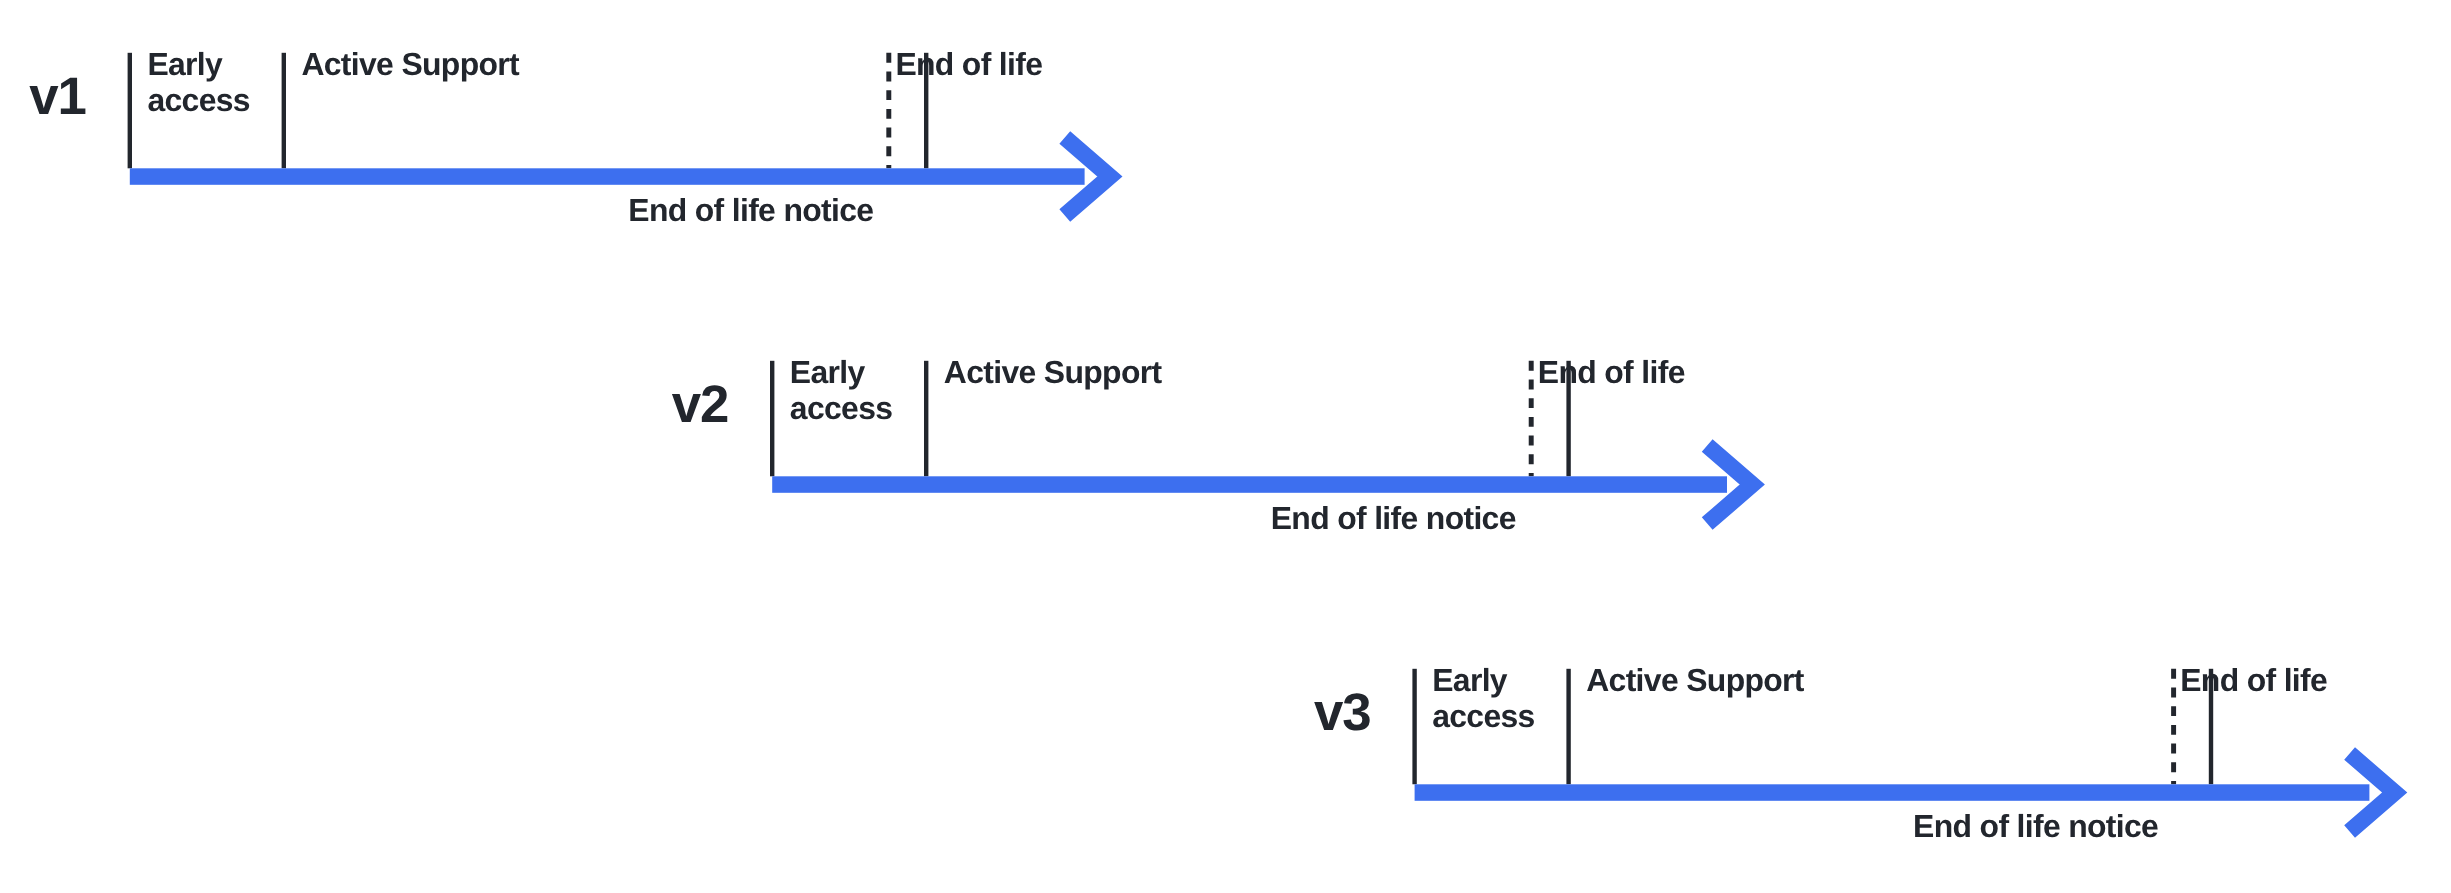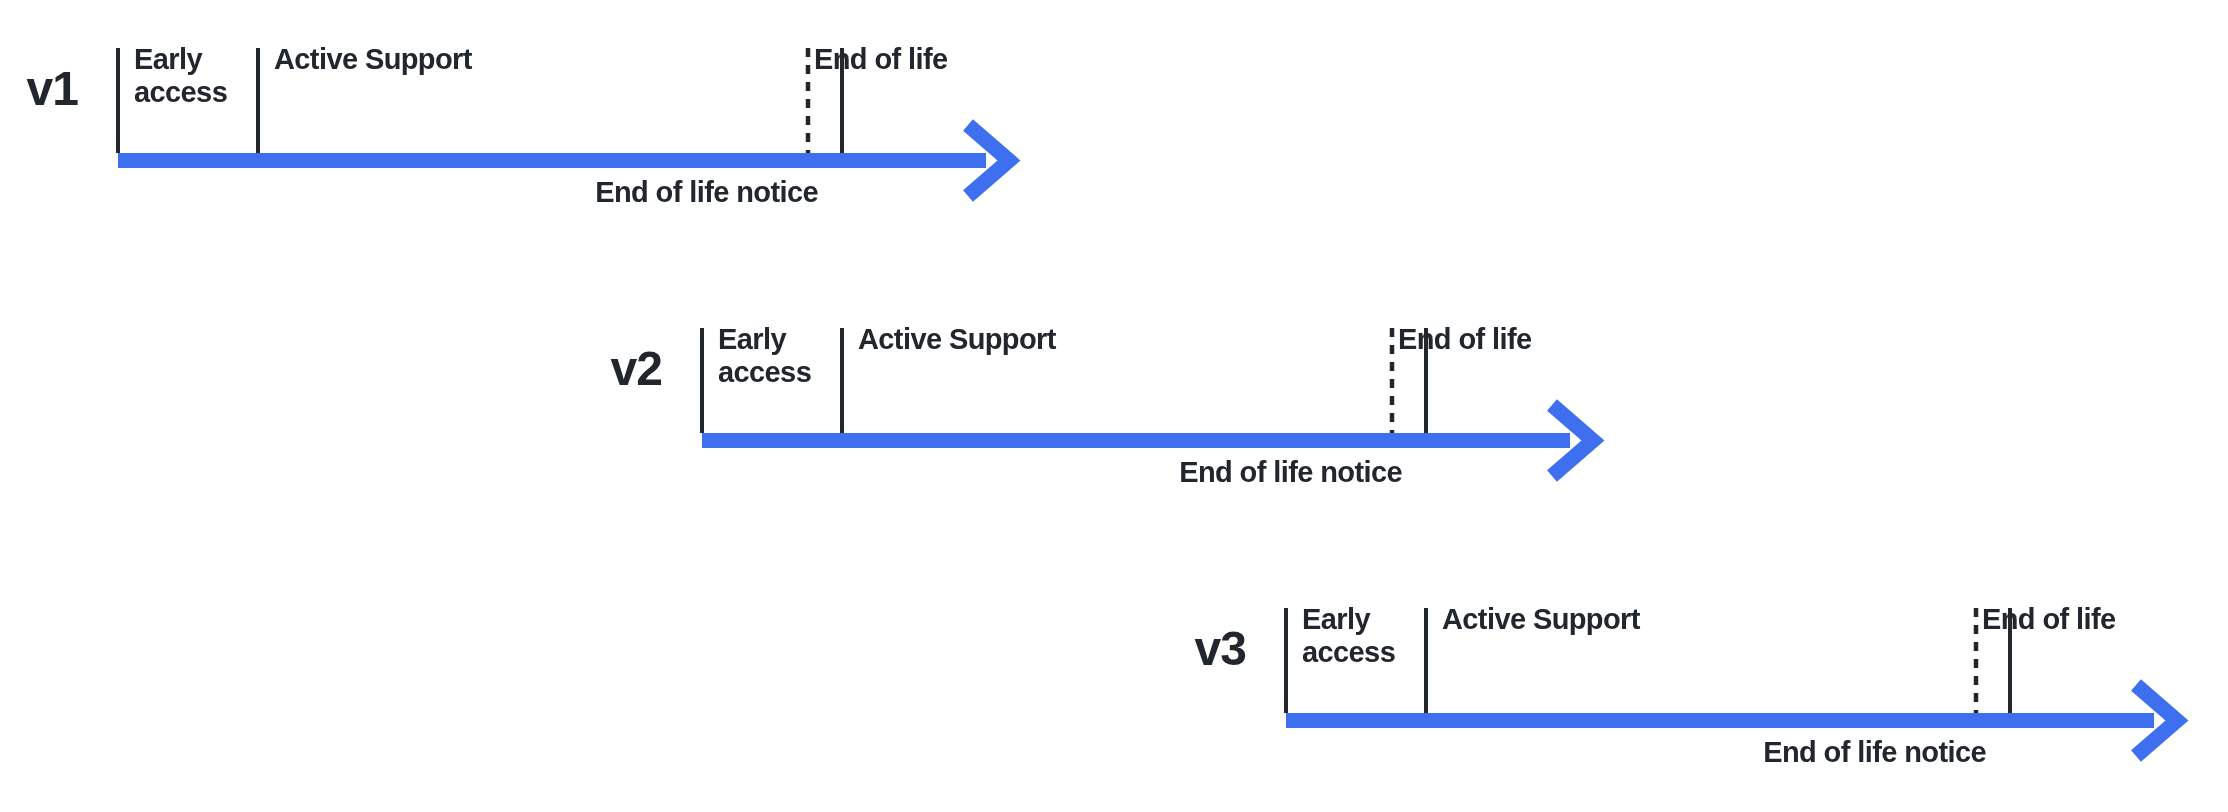--- a/index.html
+++ b/index.html
@@ -53,21 +53,21 @@
     top: -5px;
     font-size: 29px;
     line-height: 33px;
     letter-spacing: -0.6px;
   }
   .label.early  { left: 16px;  width: 130px; }
   .label.active { left: 156px; white-space: nowrap; }
   .label.eol    { left: 696px; white-space: nowrap; }
   .label.notice {
     top: 128px;
-    left: 300px;
+    left: 276px;
     width: 400px;
     text-align: right;
     white-space: nowrap;
   }
 </style>
 </head>
 <body>
 
 <div class="canvas">
 

